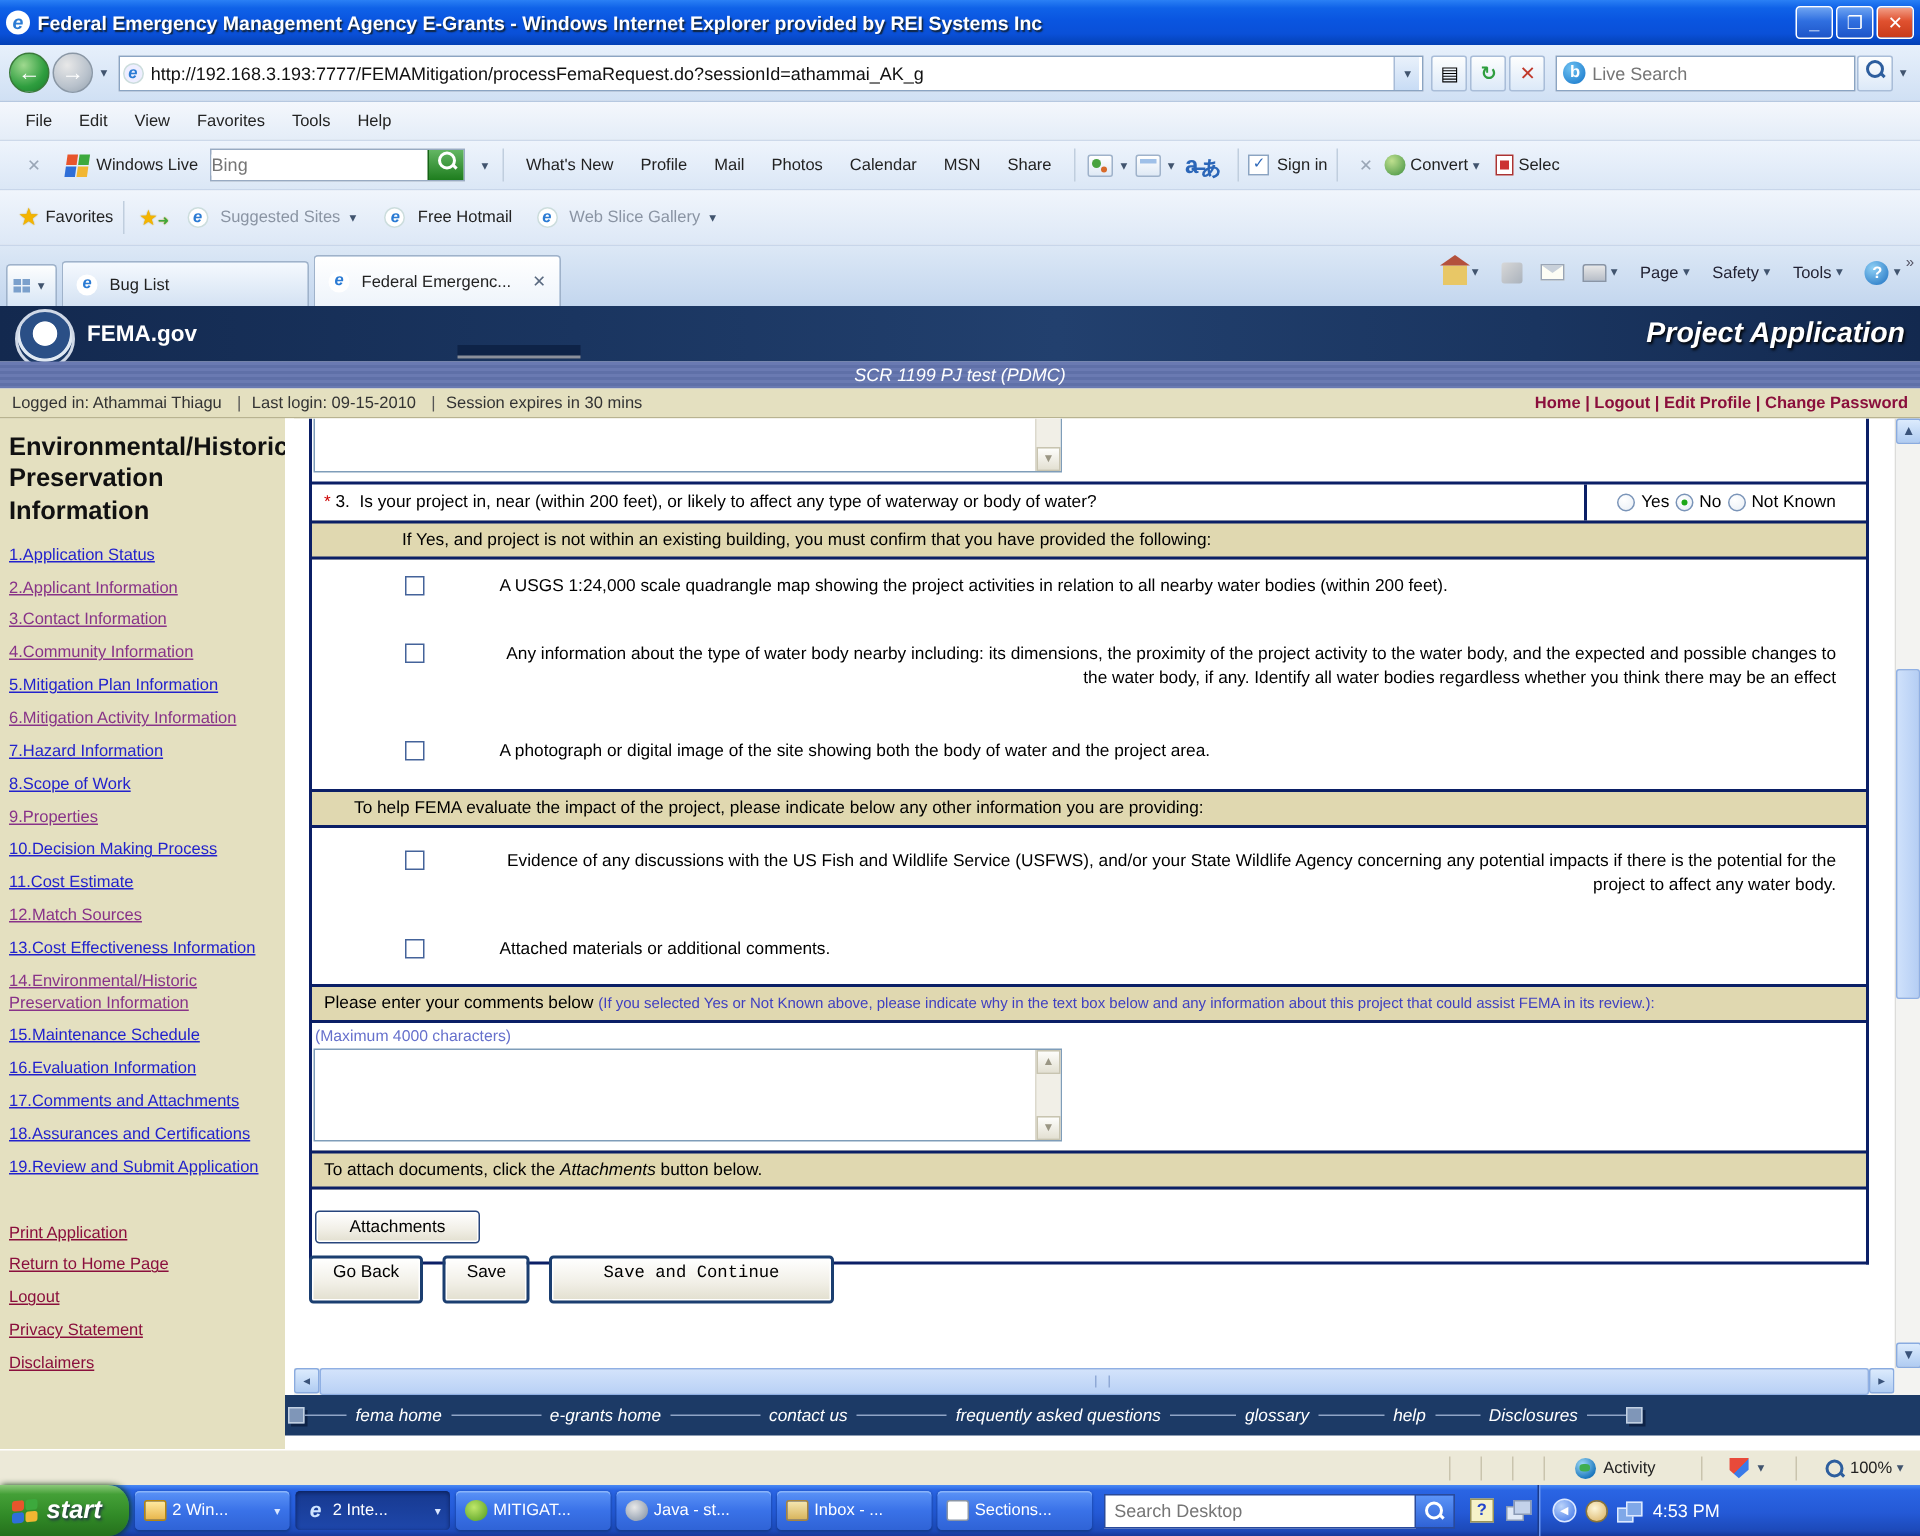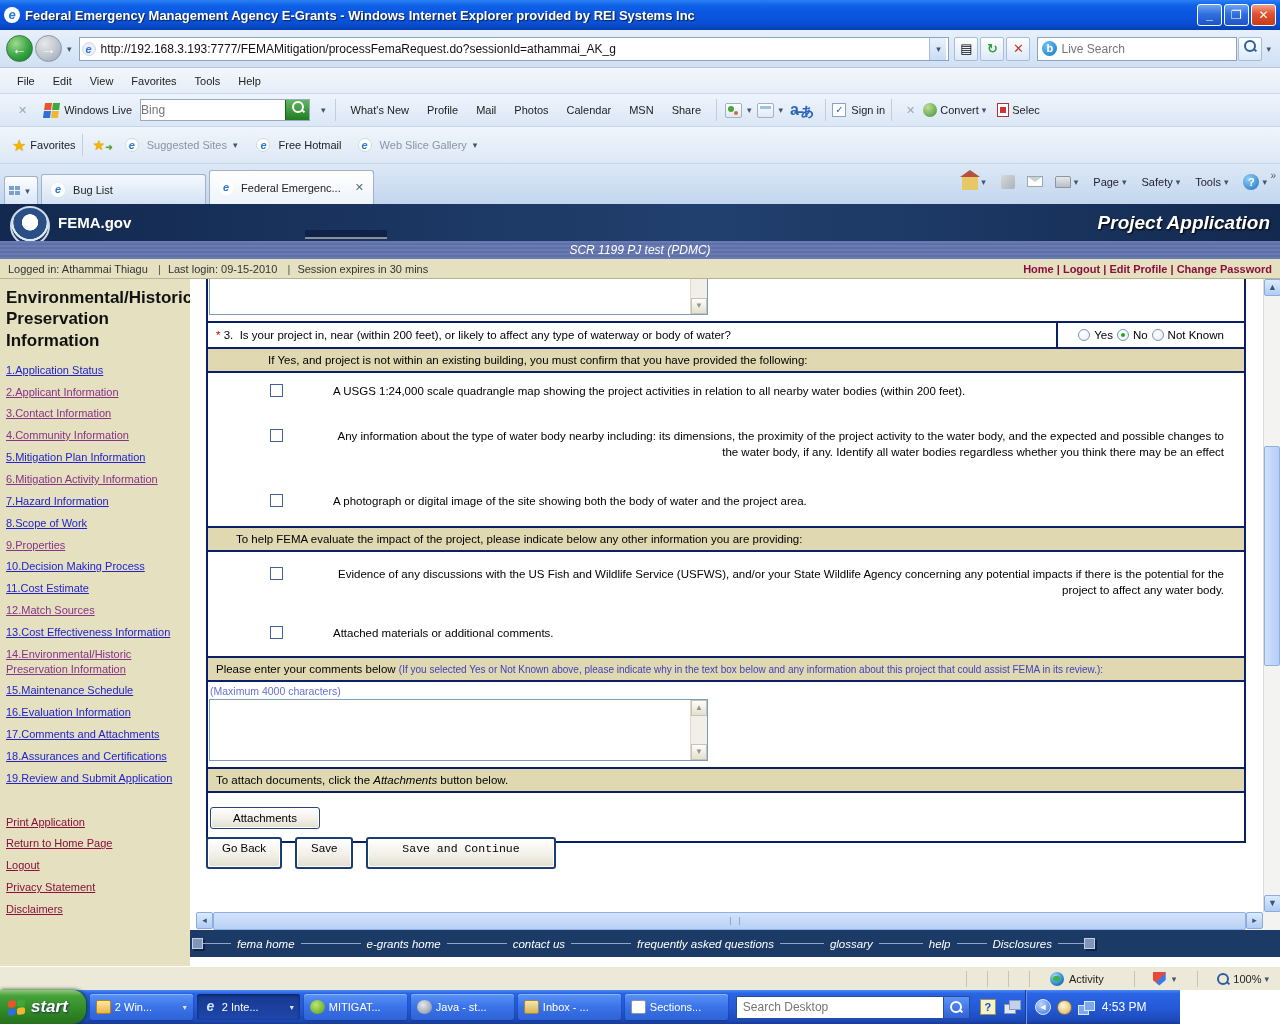--- a/index.html
+++ b/index.html
@@ -168,21 +168,21 @@
   
   .iestatus { position:absolute; top:966px; left:0; width:1280px; height:24px; background:#ece9d8; border-top:1px solid #fff;
     display:flex; align-items:center; color:#222; }
   .st-sep { width:1px; height:16px; background:#c9c4ad; margin:0 10px; }
   .globe { width:14px; height:14px; border-radius:50%; background:radial-gradient(circle at 35% 30%,#9fd9f5,#1e7ac0 70%,#135a90); position:relative; margin-right:5px; }
   .globe::after { content:""; position:absolute; left:3px; top:4px; width:7px; height:5px; background:#3fae4f; border-radius:40%; }
   .shield { width:13px; height:14px; background:linear-gradient(135deg,#e84a3a 0 50%,#3a7ae8 50% 100%); clip-path:polygon(0 0,100% 0,100% 60%,50% 100%,0 60%); margin-right:3px; }
   .zoomcell { display:flex; align-items:center; padding:0 8px; }
 
   
-  .taskbar { position:absolute; top:990px; left:0; width:1180px; height:34px;
+  .taskbar { position:absolute; top:990px; left:0; width:1280px; height:34px;
     background:linear-gradient(180deg,#4a8af5 0%,#2a65e4 10%,#2459d6 55%,#1c49b8 90%,#16389a 100%); display:flex; align-items:center; color:#fff; }
   .startbtn { height:34px; padding:0 18px 0 8px; border-radius:0 14px 14px 0; display:flex; align-items:center; gap:6px;
     background:linear-gradient(180deg,#8cc97a 0%,#44a037 18%,#318a27 60%,#25701c 100%); box-shadow:1px 0 4px #0a3a10;
     font-style:italic; font-weight:bold; font-size:17px; text-shadow:1px 1px 2px #234; }
   .xpflag { display:grid; grid-template-columns:8px 8px; grid-template-rows:7px 7px; gap:1px; transform:skewY(-6deg); }
   .xpflag i { border-radius:2px; } .xpflag i:nth-child(1){background:#e8552c;} .xpflag i:nth-child(2){background:#3da93d;} .xpflag i:nth-child(3){background:#2f6fd8;} .xpflag i:nth-child(4){background:#f2b632;}
   .task { height:26px; margin-left:4px; padding:0 6px; min-width:103px; max-width:103px; display:flex; align-items:center; gap:4px; border-radius:3px;
     background:linear-gradient(180deg,#5b93f7,#3a72e8 50%,#2f63d6); box-shadow:inset 0 1px 0 #8ab4fa, 0 1px 2px #123a8a; white-space:nowrap; overflow:hidden; font-size:11px; }
   .task.active { background:linear-gradient(180deg,#17398f,#1e47ab); box-shadow:inset 0 1px 3px #0a1f5a; }
   .task .ic { flex:none; width:15px; height:14px; border-radius:2px; }

